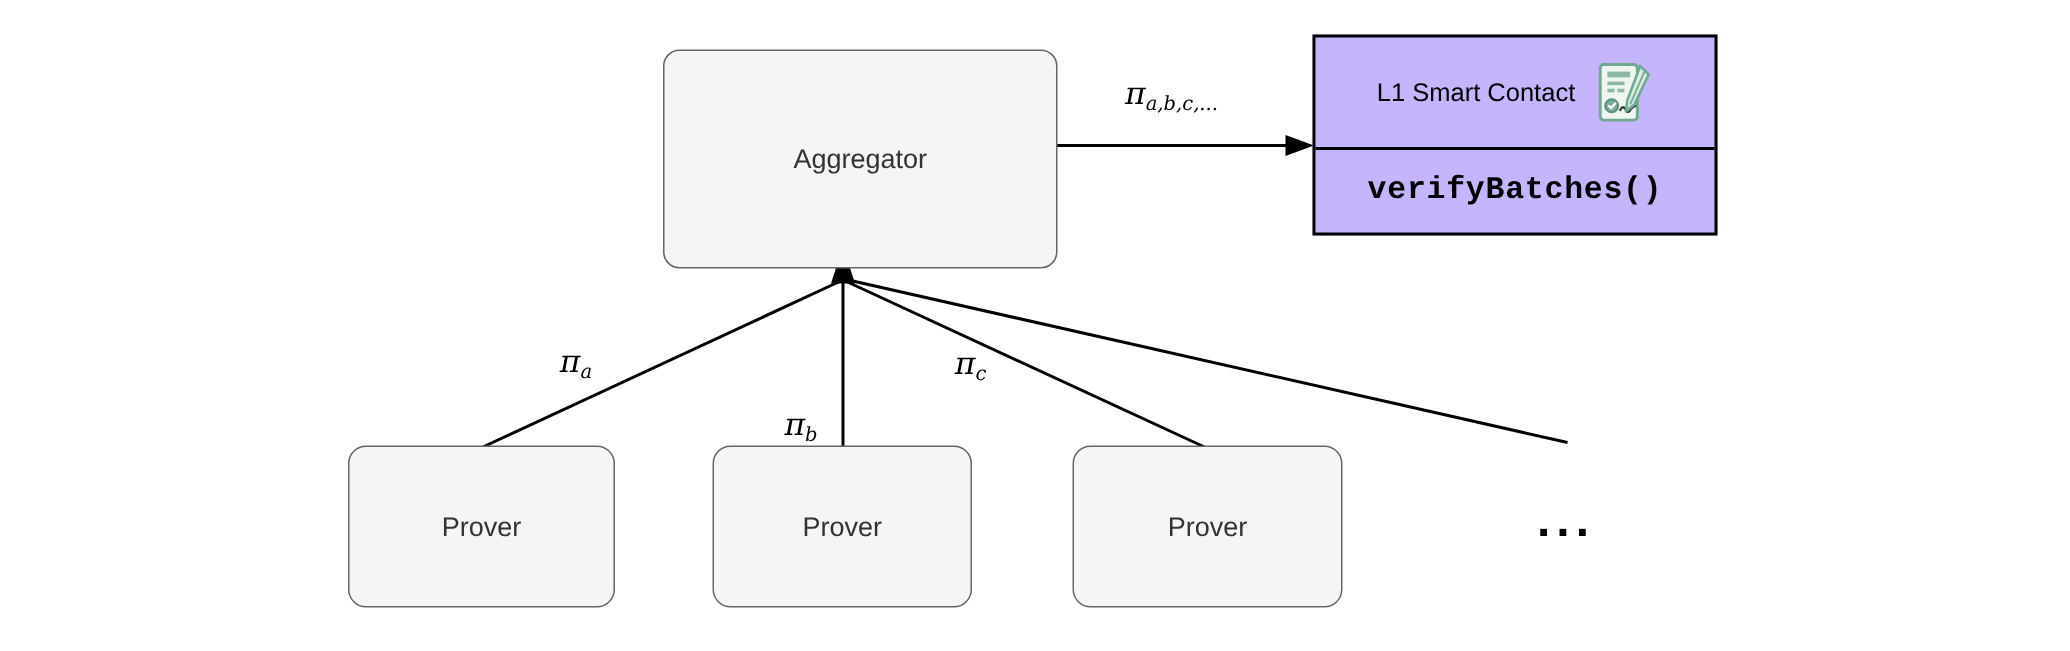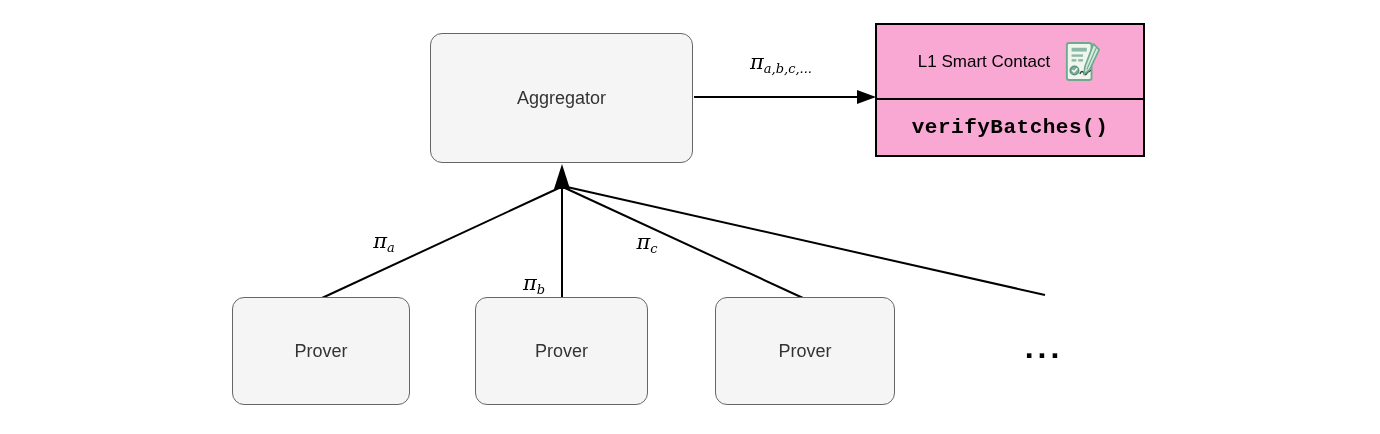--- a/index.html
+++ b/index.html
@@ -27,32 +27,32 @@
     background: #f5f5f5;
     border: 1.5px solid #666666;
     border-radius: 12px;
     display: flex;
     align-items: center;
     justify-content: center;
     font-size: 18px;
     color: #333333;
     box-sizing: border-box;
   }
-  .node-aggregator { left: 430px; top: 33px; width: 263px; height: 130px; }
+  .node-aggregator { left: 442px; top: 33px; width: 263px; height: 146px; border-radius: 11px; }
   .node-prover-a   { left: 232px; top: 297px; width: 178px; height: 108px; }
   .node-prover-b   { left: 475px; top: 297px; width: 173px; height: 108px; }
   .node-prover-c   { left: 715px; top: 297px; width: 180px; height: 108px; }
 
   .contract {
     position: absolute;
     left: 875px;
     top: 23px;
     width: 270px;
     height: 134px;
-    background: #f9a8d4;
+    background: #c4b5fd;
     border: 2px solid #000000;
     box-sizing: border-box;
     display: flex;
     flex-direction: column;
   }
   .contract-title-row {
     height: 73px;
     border-bottom: 2px solid #000000;
     display: flex;
     align-items: center;

